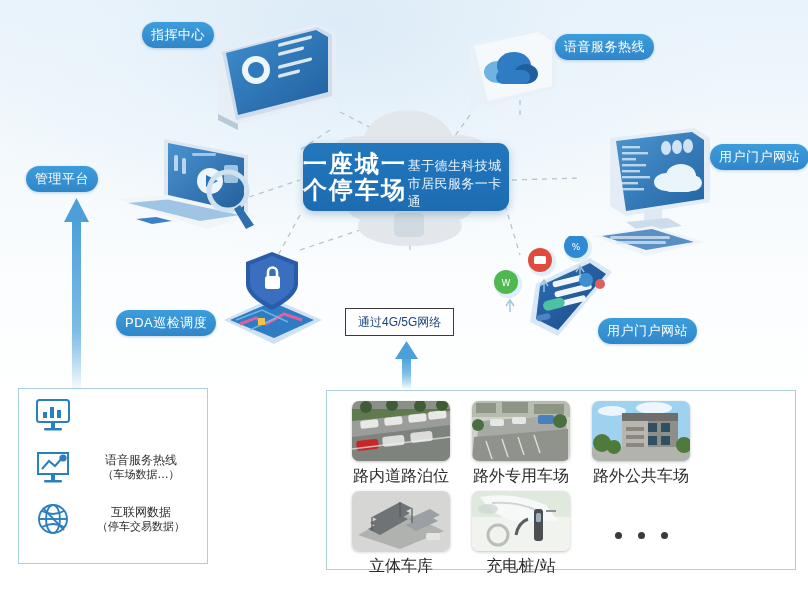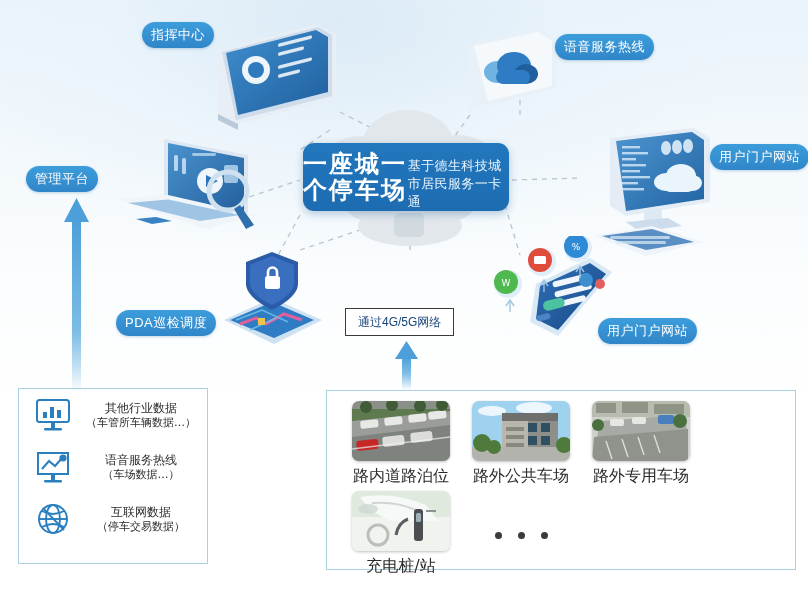--- a/index.html
+++ b/index.html
@@ -297,24 +297,20 @@
           <rect x="6" y="5" width="32" height="22" rx="2.5" fill="none" stroke="#2a7fbf" stroke-width="2"></rect>
           <g fill="#2a7fbf">
             <rect x="12" y="17" width="4" height="6"></rect>
               <rect x="19" y="12" width="4" height="11"></rect>
             <rect x="26" y="15" width="4" height="8"></rect>
           </g>
           <rect x="20" y="27" width="4" height="6" fill="#2a7fbf"></rect>
           <rect x="13" y="33" width="18" height="2.6" rx="1.3" fill="#2a7fbf"></rect>
         </svg>
       </div>
-      <div class="dtxt">
-        <div class="dtitle">其他行业数据</div>
-        <div class="dsub">（车管所车辆数据…）</div>
-      </div>
     </div>
 
     <div class="drow">
       <div class="dicon">
         <svg width="44" height="40" viewBox="0 0 44 40">
           <path d="M7 6 H37 V27 H7 Z" fill="none" stroke="#2a7fbf" stroke-width="2"></path>
           <polyline points="11,22 18,14 24,19 32,10" fill="none" stroke="#2a7fbf" stroke-width="2"></polyline>
           <circle cx="32" cy="11" r="3.6" fill="#2a7fbf"></circle>
           <rect x="20" y="27" width="4" height="6" fill="#2a7fbf"></rect>
           <rect x="13" y="33" width="18" height="2.6" rx="1.3" fill="#2a7fbf"></rect>
@@ -374,53 +370,20 @@
             </g>
             <g fill="#3f5c36">
               <circle cx="14" cy="6" r="6"></circle>
                 <circle cx="40" cy="4" r="6"></circle>
                 <circle cx="68" cy="5" r="6"></circle>
                 <circle cx="90" cy="4" r="6"></circle>
             </g>
           </svg>
         </div>
         <div class="clabel">路内道路泊位</div>
-      </div>
-
-      <div class="cell">
-        <div class="thumb">
-          <svg width="98" height="60" viewBox="0 0 98 60">
-            <rect width="98" height="60" fill="#9fd2ef"></rect>
-            <g fill="#ffffff" opacity=".8">
-              <ellipse cx="20" cy="10" rx="14" ry="5"></ellipse>
-                <ellipse cx="62" cy="7" rx="18" ry="6"></ellipse>
-            </g>
-            <path d="M30 12 H86 V52 H30 Z" fill="#8e8f8b"></path>
-            <path d="M30 12 H86 V20 H30 Z" fill="#6e6f6c"></path>
-            <g fill="#2f4f63">
-              <rect x="56" y="22" width="9" height="9"></rect>
-                <rect x="69" y="22" width="9" height="9"></rect>
-              <rect x="56" y="35" width="9" height="9"></rect>
-                <rect x="69" y="35" width="9" height="9"></rect>
-            </g>
-            <path d="M30 20 H56 V52 H30 Z" fill="#b9b6ad"></path>
-            <g fill="#8a877e">
-                <rect x="34" y="26" width="18" height="4"></rect>
-                <rect x="34" y="34" width="18" height="4"></rect>
-                <rect x="34" y="42" width="18" height="4"></rect>
-              </g>
-            <path d="M0 46 H98 V60 H0 Z" fill="#b3b3ad"></path>
-            <g fill="#4e7a3c">
-                <circle cx="10" cy="42" r="9"></circle>
-                <circle cx="22" cy="46" r="7"></circle>
-                <circle cx="92" cy="44" r="8"></circle>
-              </g>
-          </svg>
-        </div>
-        <div class="clabel">路外公共车场</div>
       </div>
 
       <div class="cell">
         <div class="thumb">
           <svg width="98" height="60" viewBox="0 0 98 60">
             <rect width="98" height="60" fill="#cfd2cb"></rect>
             <path d="M0 0 H98 V16 H0 Z" fill="#b6bcae"></path>
             <g fill="#8e9486">
                 <rect x="4" y="2" width="20" height="10"></rect>
                 <rect x="30" y="1" width="26" height="11"></rect>
@@ -441,20 +404,79 @@
             <rect x="66" y="14" width="16" height="9" rx="2" fill="#4a7fbd"></rect>
             <g fill="#4a7040">
                 <circle cx="6" cy="24" r="6"></circle>
                 <circle cx="88" cy="20" r="7"></circle>
               </g>
           </svg>
         </div>
         <div class="clabel">路外专用车场</div>
       </div>
 
+      <div class="cell">
+        <div class="thumb">
+          <svg width="98" height="60" viewBox="0 0 98 60">
+            <rect width="98" height="60" fill="#9fd2ef"></rect>
+            <g fill="#ffffff" opacity=".8">
+              <ellipse cx="20" cy="10" rx="14" ry="5"></ellipse>
+                <ellipse cx="62" cy="7" rx="18" ry="6"></ellipse>
+            </g>
+            <path d="M30 12 H86 V52 H30 Z" fill="#8e8f8b"></path>
+            <path d="M30 12 H86 V20 H30 Z" fill="#6e6f6c"></path>
+            <g fill="#2f4f63">
+              <rect x="56" y="22" width="9" height="9"></rect>
+                <rect x="69" y="22" width="9" height="9"></rect>
+              <rect x="56" y="35" width="9" height="9"></rect>
+                <rect x="69" y="35" width="9" height="9"></rect>
+            </g>
+            <path d="M30 20 H56 V52 H30 Z" fill="#b9b6ad"></path>
+            <g fill="#8a877e">
+                <rect x="34" y="26" width="18" height="4"></rect>
+                <rect x="34" y="34" width="18" height="4"></rect>
+                <rect x="34" y="42" width="18" height="4"></rect>
+              </g>
+            <path d="M0 46 H98 V60 H0 Z" fill="#b3b3ad"></path>
+            <g fill="#4e7a3c">
+                <circle cx="10" cy="42" r="9"></circle>
+                <circle cx="22" cy="46" r="7"></circle>
+                <circle cx="92" cy="44" r="8"></circle>
+              </g>
+          </svg>
+        </div>
+        <div class="clabel">路外公共车场</div>
+      </div>
+
+      <div class="cell">
+        <div class="thumb">
+          <svg width="98" height="60" viewBox="0 0 98 60">
+            <rect width="98" height="60" fill="#d6d7d5"></rect>
+            <path d="M6 44 L50 20 L92 40 L48 58 Z" fill="#b0b2b0"></path>
+            <g fill="#6f7376">
+              <path d="M16 38 L44 22 L56 28 L28 44 Z"></path>
+              <path d="M18 32 L46 16 L58 22 L30 38 Z"></path>
+              <path d="M20 26 L48 11 L60 17 L32 32 Z"></path>
+            </g>
+            <g fill="#9aa0a4">
+              <path d="M54 34 L76 24 L86 30 L64 40 Z"></path>
+              <path d="M56 28 L78 18 L88 24 L66 34 Z"></path>
+            </g>
+            <g stroke="#55595c" stroke-width="1.2" fill="none">
+              <path d="M20 26 L20 40"></path>
+                <path d="M48 11 L48 26"></path>
+                <path d="M60 17 L60 32"></path>
+            </g>
+            <g fill="#e4e4e2">
+                <rect x="74" y="42" width="14" height="7" rx="2"></rect>
+              </g>
+          </svg>
+        </div>
+        <div class="clabel">立体车库</div>
+      </div>
 
       <div class="cell">
         <div class="thumb">
           <svg width="98" height="60" viewBox="0 0 98 60">
             <rect width="98" height="60" fill="#e8eee8"></rect>
             <path d="M0 0 H98 V28 H0 Z" fill="#dfe9dd"></path>
             <path d="M0 26 H98 V60 H0 Z" fill="#f1f3ef"></path>
             <path d="M8 6 Q40 0 74 14 L86 30 L40 30 Q18 22 8 6 Z" fill="#f7f9f8"></path>
             <path d="M20 12 Q48 10 70 22" fill="none" stroke="#cfd6d2" stroke-width="2"></path>
             <rect x="62" y="18" width="9" height="32" rx="3" fill="#4b4f52"></rect>

